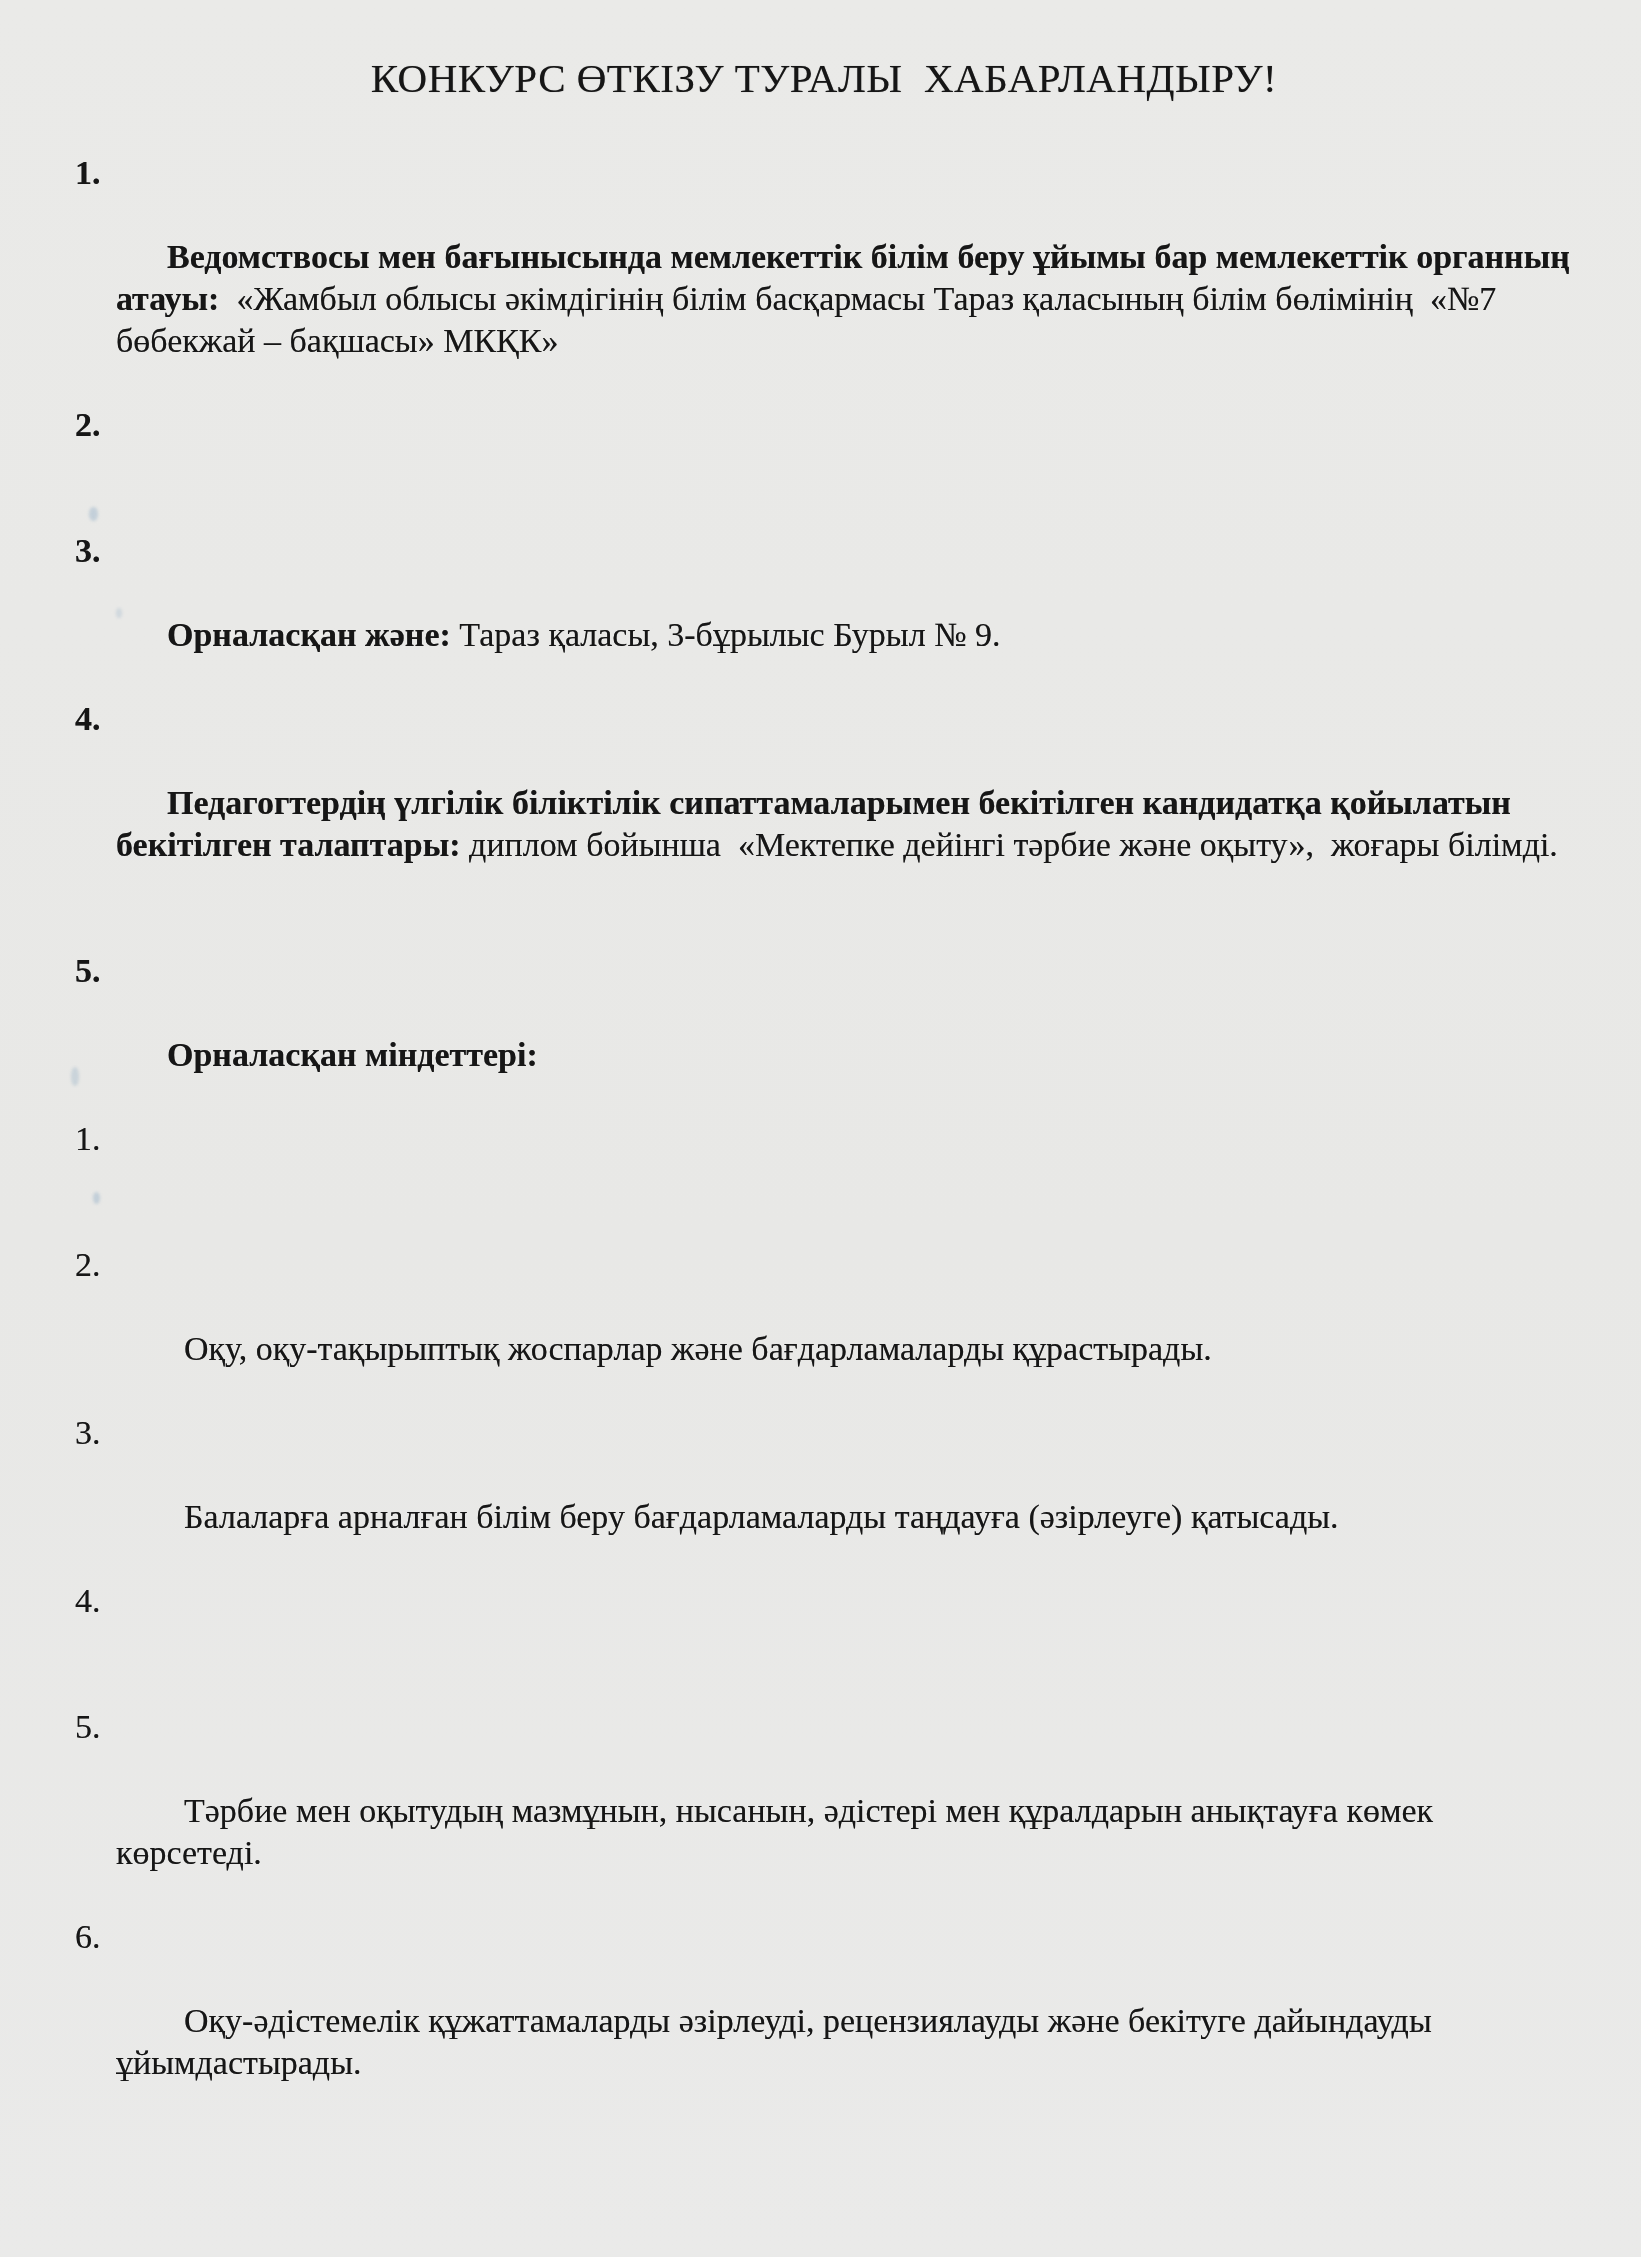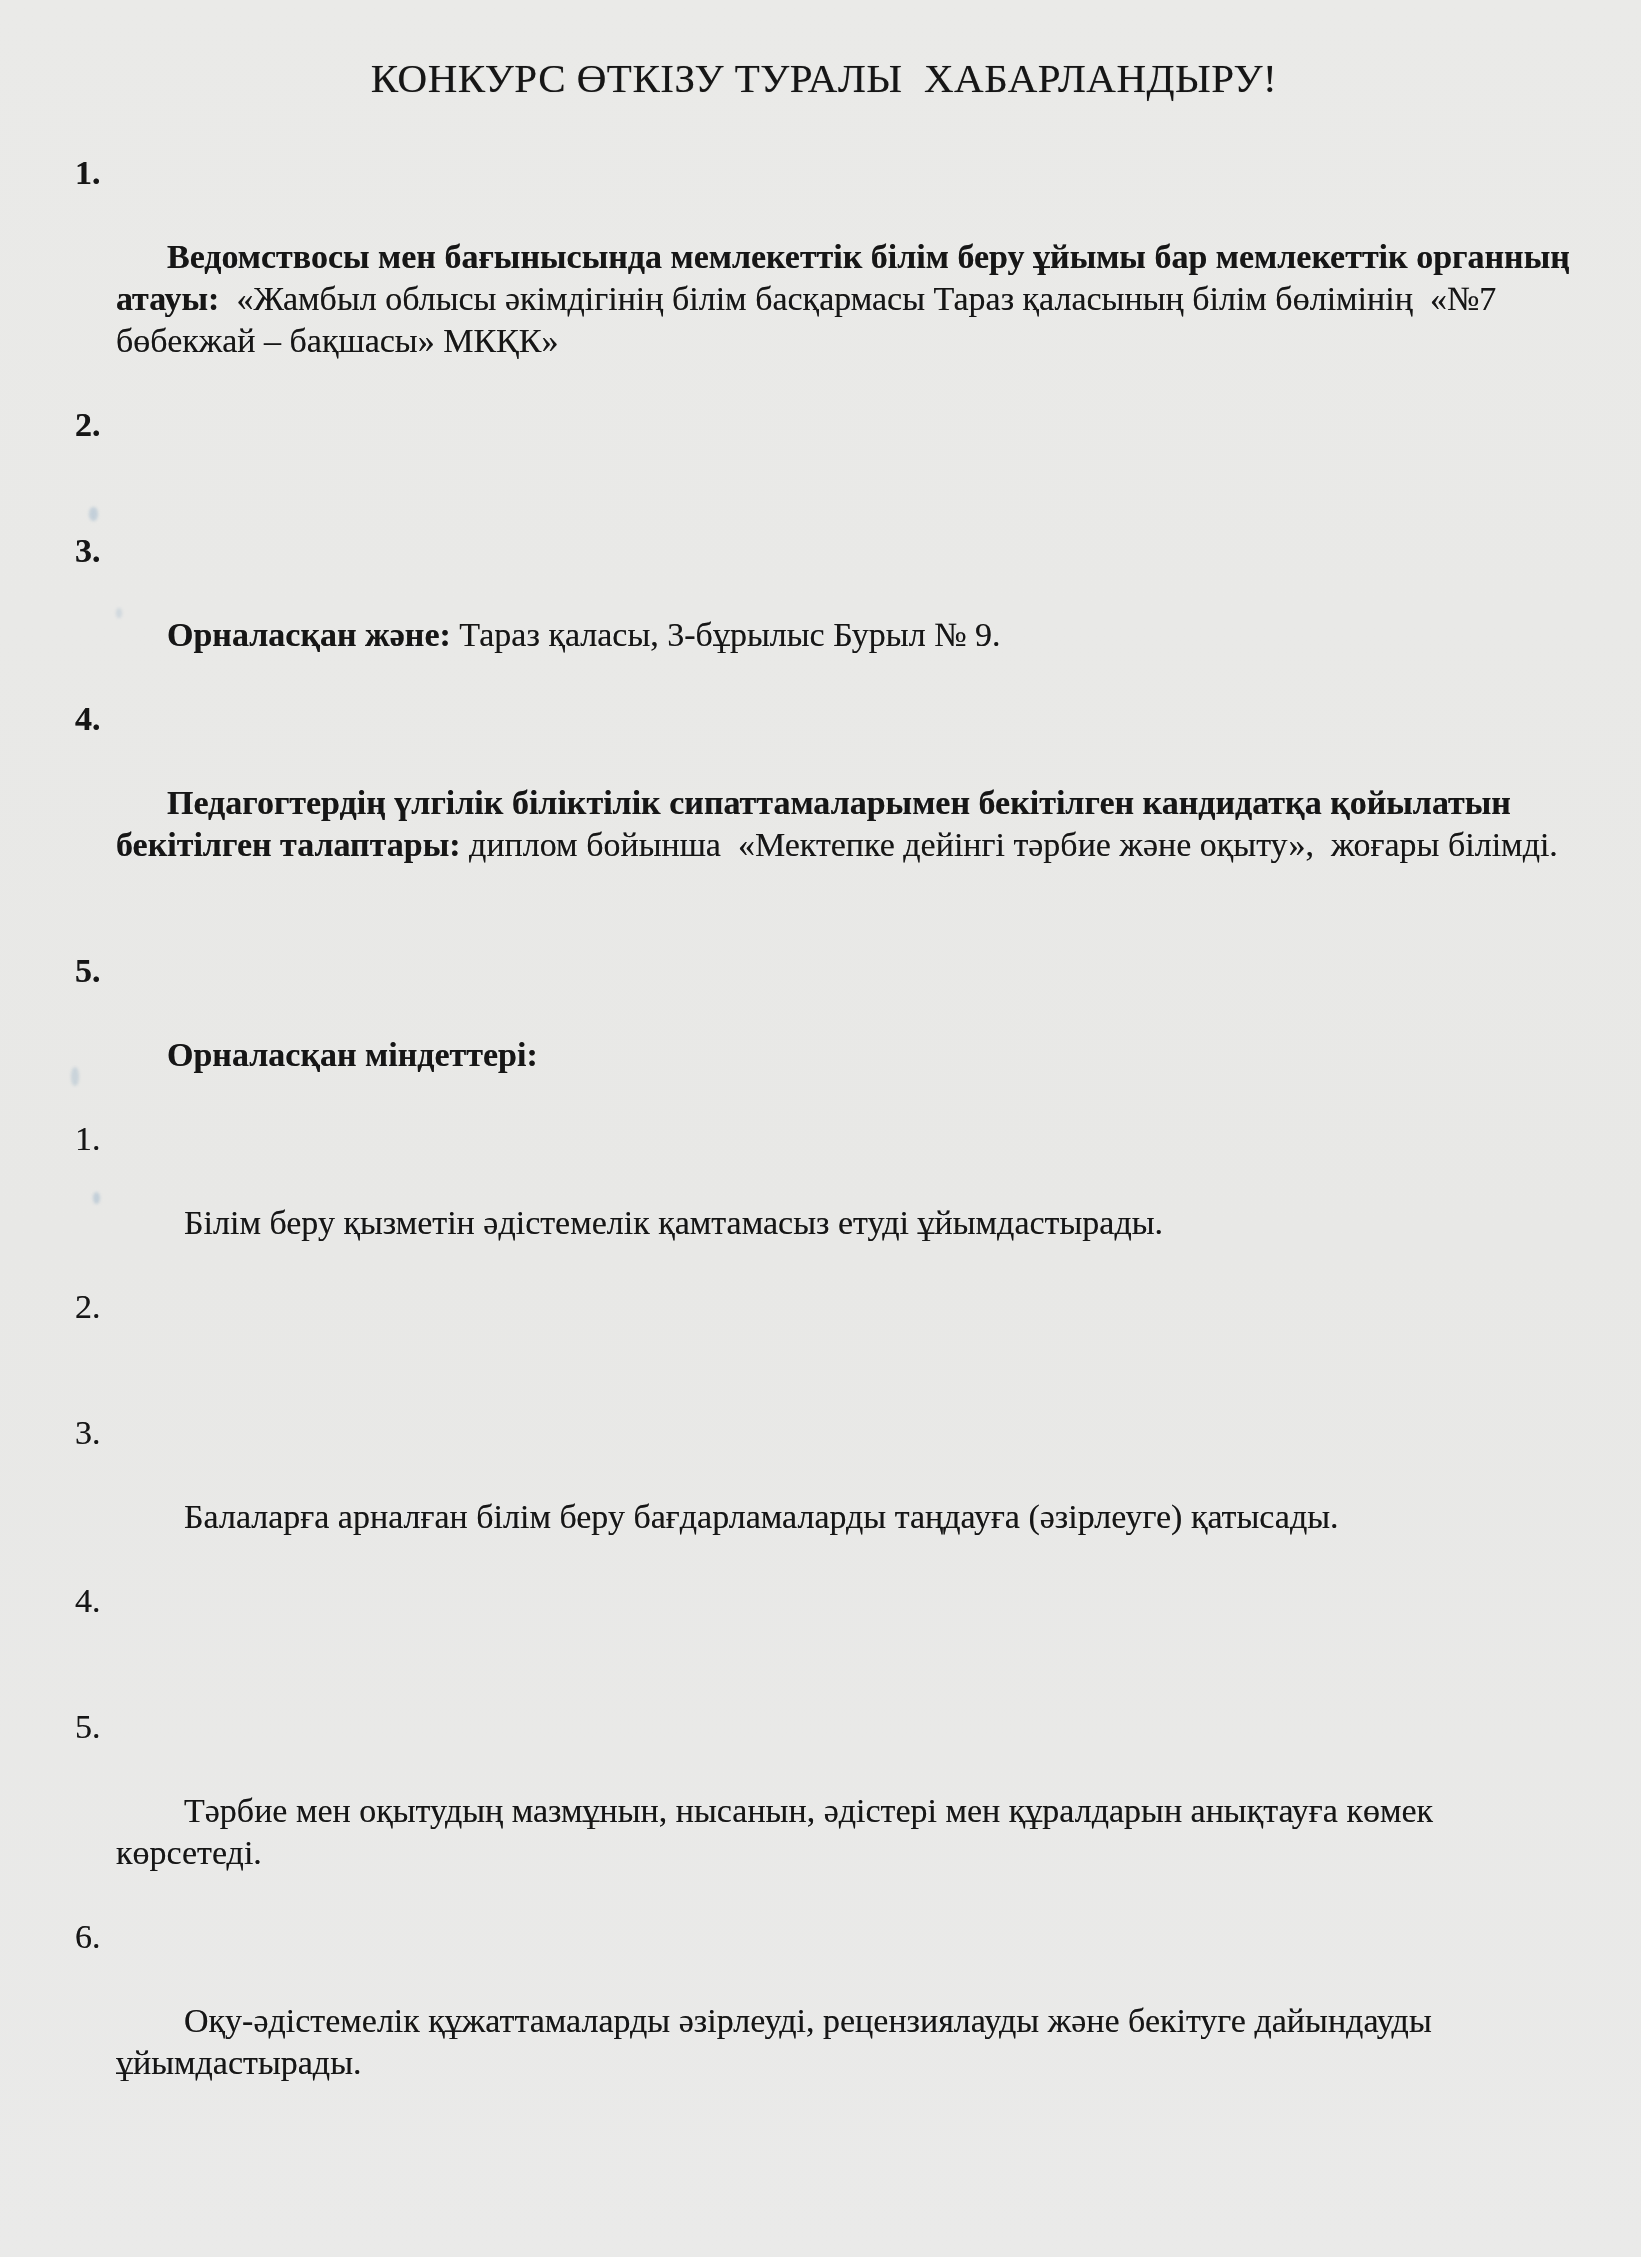--- a/index.html
+++ b/index.html
@@ -88,24 +88,24 @@
     </div>
 
     <div class="li mt">
       <span class="num b">5.</span>
       <span class="txt"><span class="lead">Орналасқан міндеттері:</span></span>
     </div>
 
     <div>
       <div class="li">
         <span class="num">1.</span>
-        <span class="txt">Білім беру қызметін әдістемелік қамтамасыз етуді ұйымдастырады.</span>
       </div>
       <div class="li">
         <span class="num">2.</span>
+        <span class="txt">Оқу, оқу-тақырыптық жоспарлар және бағдарламаларды құрастырады.</span>
       </div>
       <div class="li">
         <span class="num">3.</span>
         <span class="txt">Балаларға арналған білім беру бағдарламаларды таңдауға (әзірлеуге) қатысады.</span>
       </div>
       <div class="li">
         <span class="num">4.</span>
       </div>
       <div class="li">
         <span class="num">5.</span>

